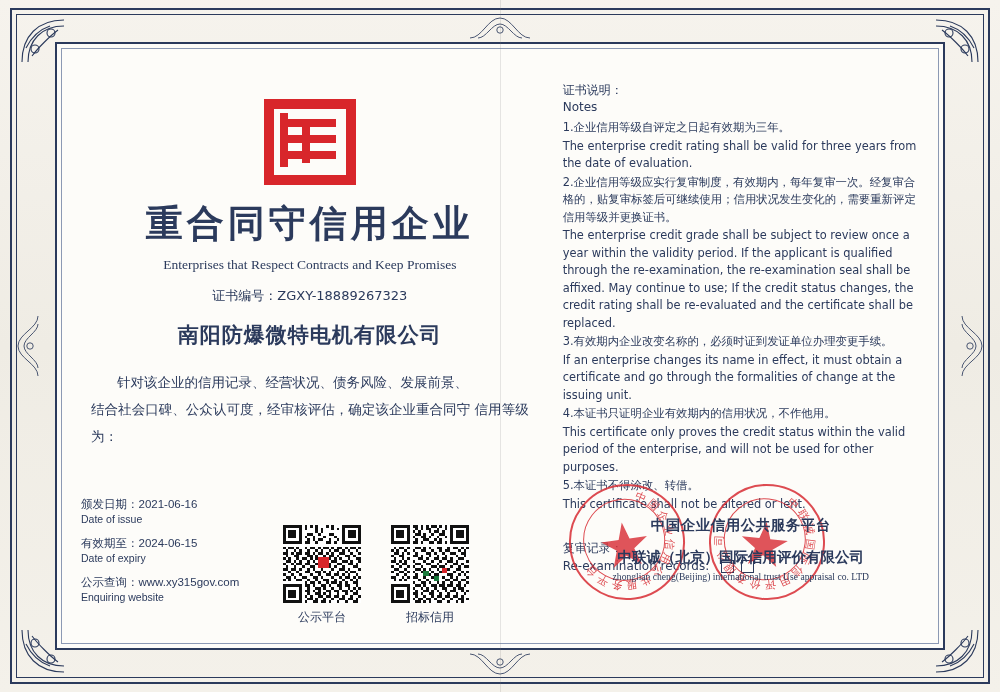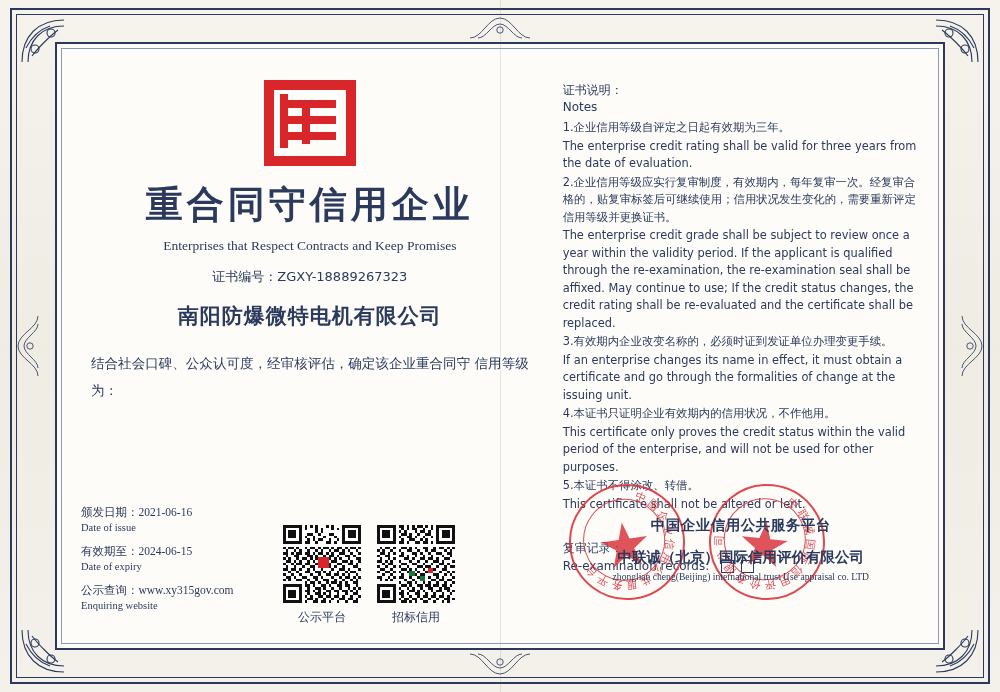--- a/index.html
+++ b/index.html
@@ -58,21 +58,21 @@
     position:absolute;left:50%;top:0;bottom:0;width:1px;
     background:rgba(120,120,120,.18);
   }
 
   
   .content{
     position:absolute;left:61px;top:48px;right:61px;bottom:48px;
     display:flex;
   }
   .left{
-    width:56%;position:relative;padding:14px 10px 4px 16px;box-sizing:border-box;
+    width:56%;position:relative;padding:14px 10px 4px 16px;box-sizing:border-box;margin-top:19px;
   }
   .right{
     width:44%;position:relative;padding:34px 18px 0 10px;box-sizing:border-box;
   }
 
   
   .seal-logo{
     width:120px;height:100px;margin:12px auto 6px auto;position:relative;
   }
   .seal-logo svg{width:100%;height:100%;display:block;}
@@ -123,30 +123,30 @@
     color:#d8262b;
     font-size:62px;
     font-weight:bold;
     letter-spacing:26px;
     margin:14px 0 0 26px;
     font-family:"Liberation Serif", serif;
   }
 
   
   .info-block{
-    position:absolute;left:20px;bottom:22px;
+    position:absolute;left:20px;bottom:30px;
     font-size:11.5px;color:#2b3a5c;line-height:15px;
-    font-family:Liberation Serif, serif;
+    font-family:Liberation Sans, sans-serif;
   }
   .info-row{margin-bottom:9px;}
   .info-row .en{font-size:10.5px;}
 
   
   .qr-wrap{
-    position:absolute;left:222px;bottom:18px;display:flex;gap:16px;
+    position:absolute;left:222px;bottom:18px;display:flex;gap:30px;
   }
   .qr-item{text-align:center;}
   .qr{width:78px;height:78px;}
   .qr svg{display:block;}
   .qr-label{
     font-size:12px;color:#2b3a5c;margin-top:6px;
     font-family:"DejaVu Sans", sans-serif;
   }
 
   
@@ -299,20 +299,21 @@
           </g>
         </svg>
       </div>
 
       <div class="title-cn">重合同守信用企业</div>
       <div class="title-en">Enterprises that Respect Contracts and Keep Promises</div>
       <div class="cert-no">证书编号：ZGXY-18889267323</div>
       <div class="company">南阳防爆微特电机有限公司</div>
 
       <div class="body-text">
+        <span class="indent">针对该企业的信用记录、经营状况、债务风险、发展前景、</span>
         <span>结合社会口碑、公众认可度，经审核评估，确定该企业重合同守</span>
         <span>信用等级为：</span>
       </div>
 
 
       <div class="info-block">
         <div class="info-row">
           <div>颁发日期：2021-06-16</div>
           <div class="en">Date of issue</div>
         </div>

